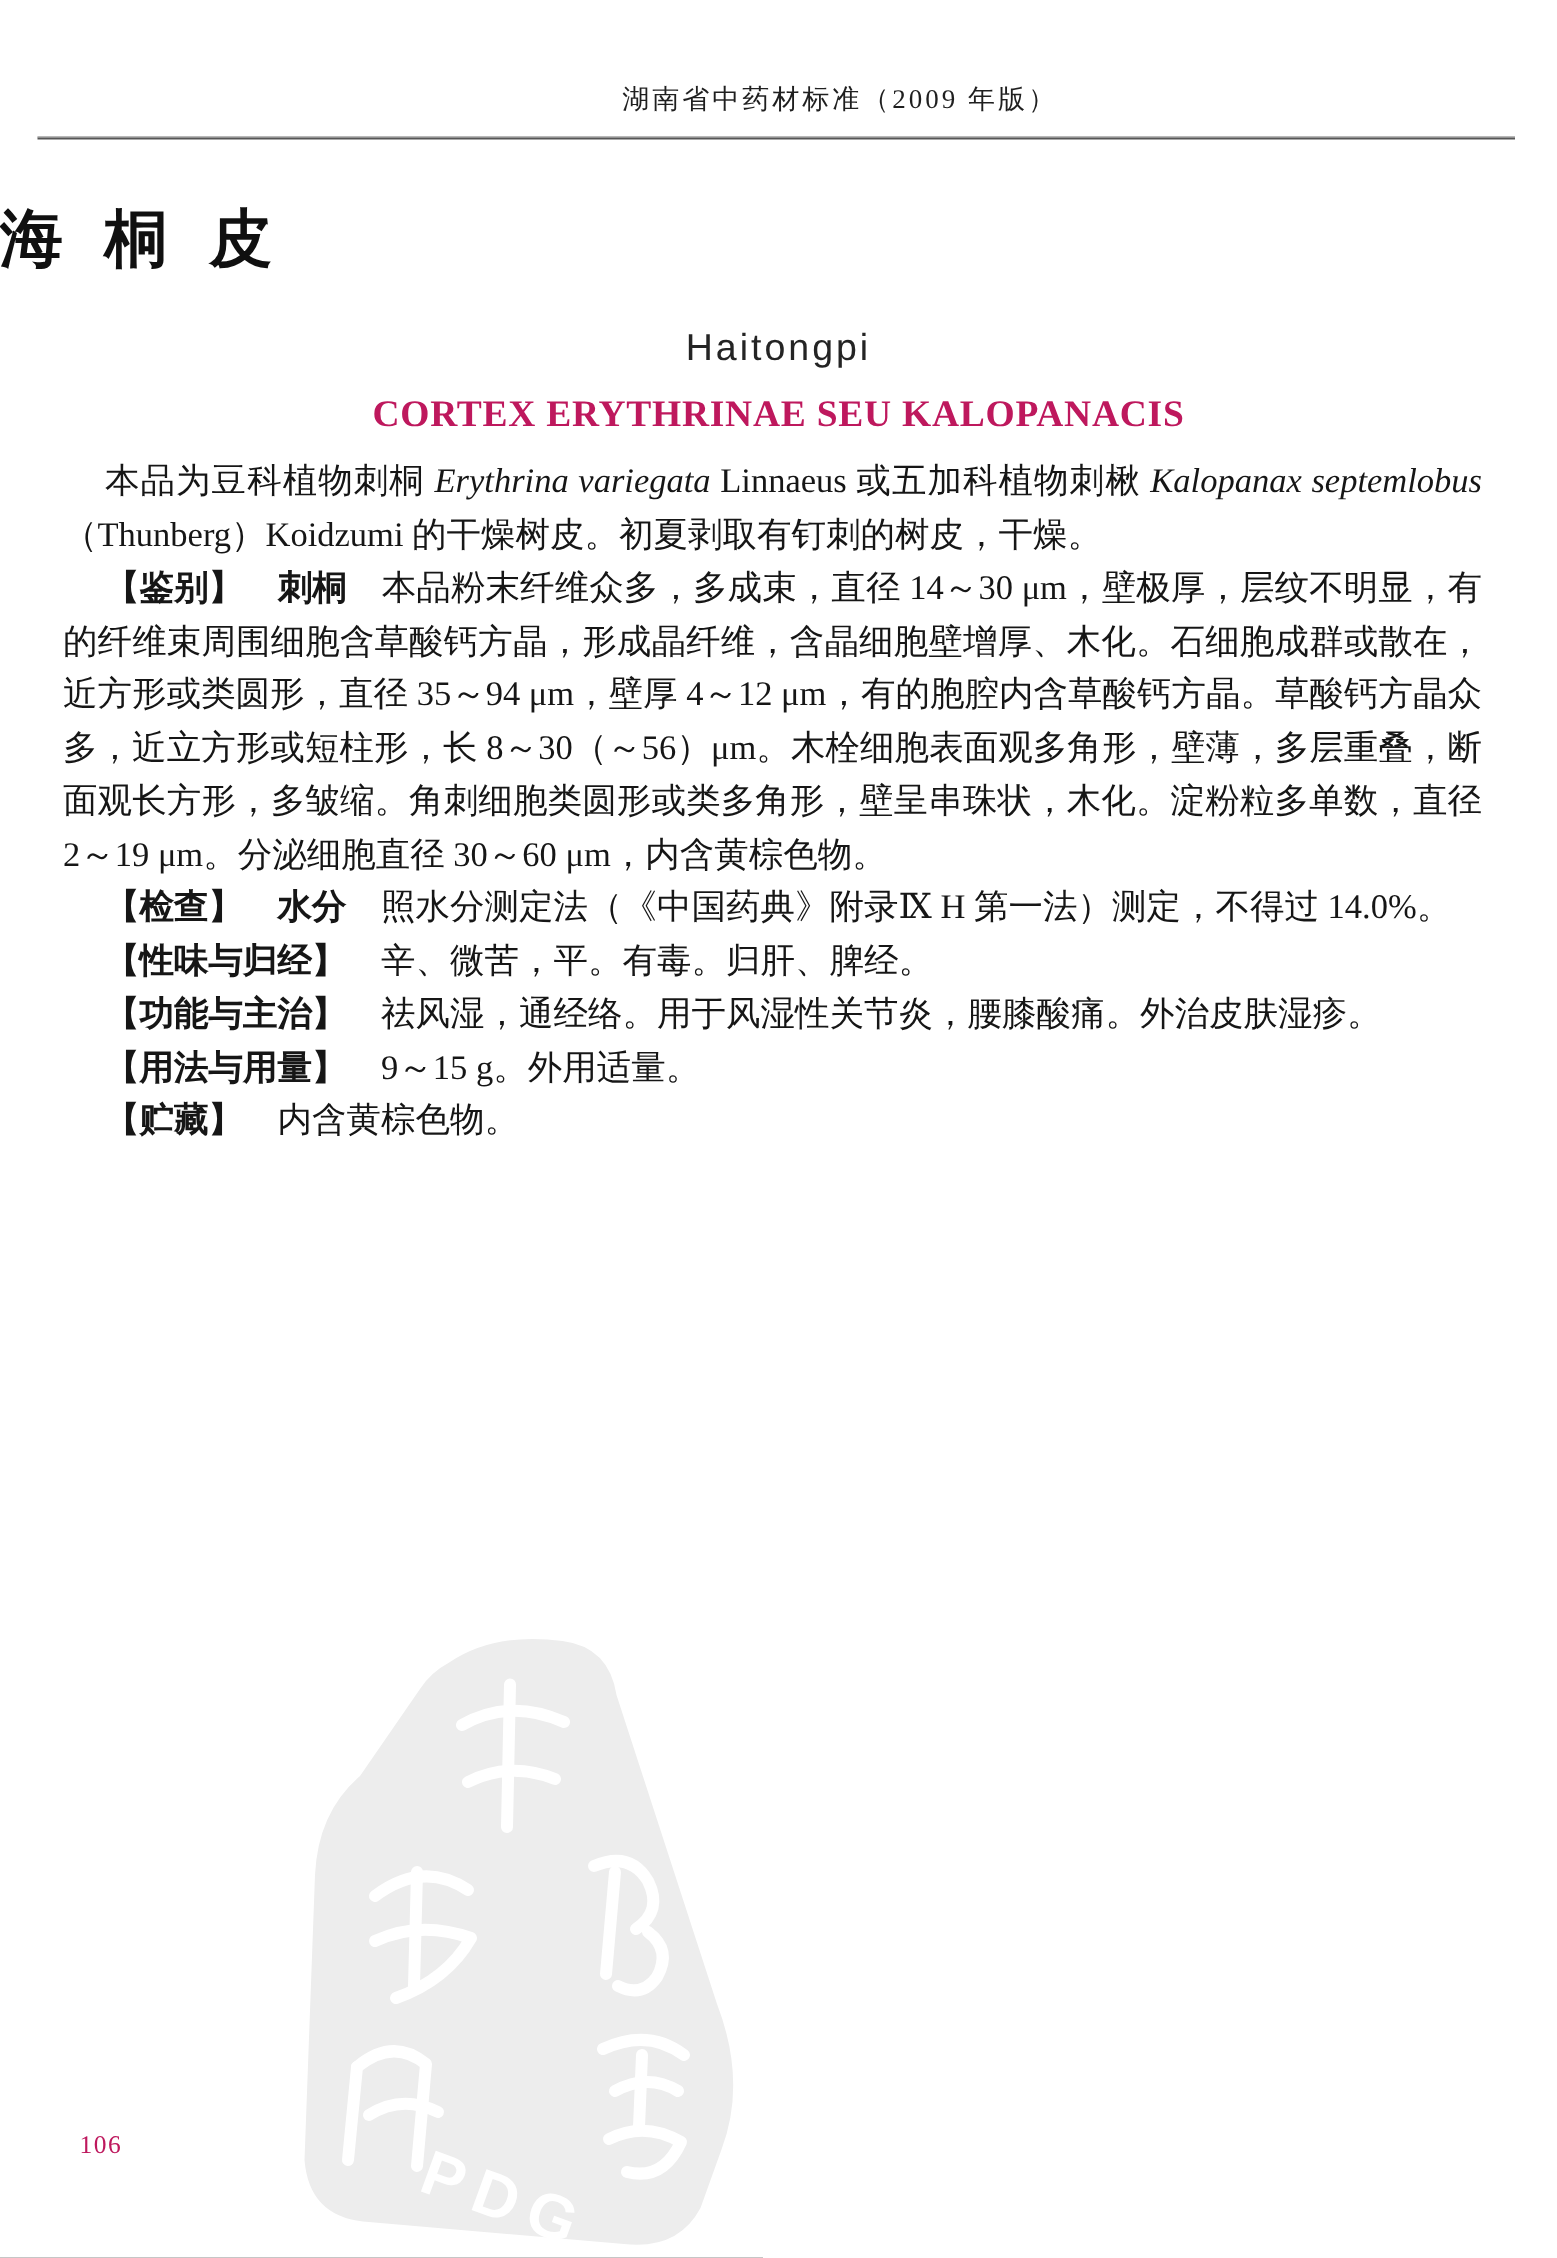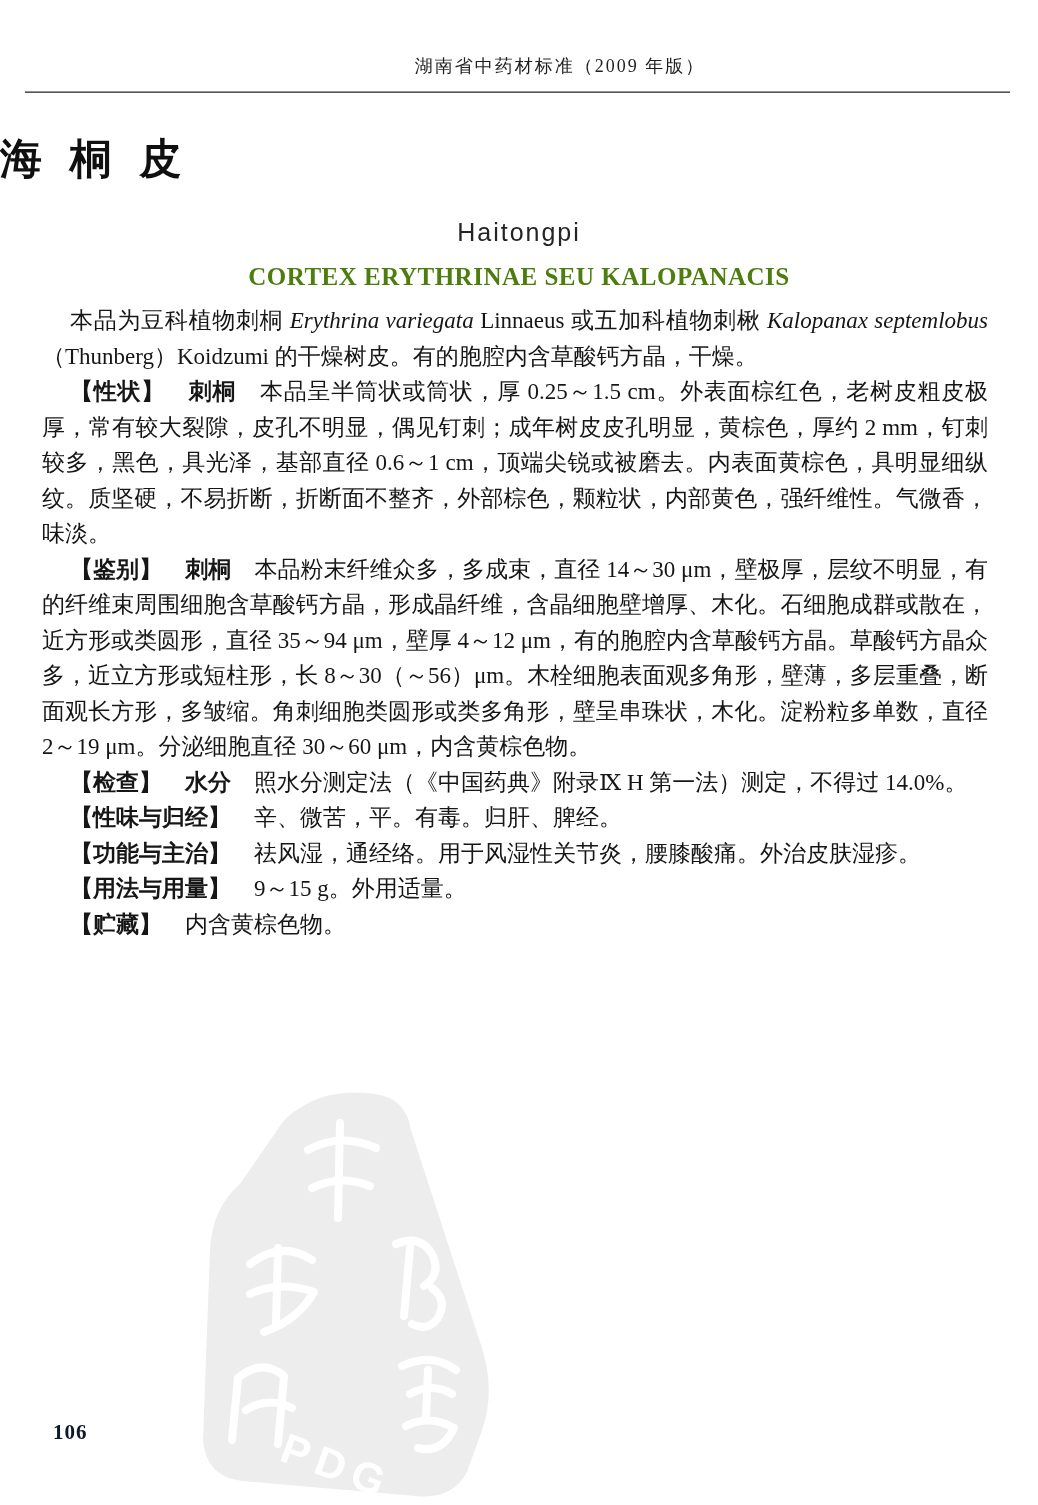--- a/index.html
+++ b/index.html
@@ -33,36 +33,35 @@
   }
   .pinyin{
     position:absolute;top:218px;left:0;width:100%;
     text-align:center;
     font-family:"Liberation Sans","DejaVu Sans",sans-serif;
     font-weight:400;font-size:25px;letter-spacing:2px;color:#242424;
   }
   .latin{
     position:absolute;top:263px;left:0;width:100%;
     text-align:center;
-    font-weight:bold;font-size:25px;letter-spacing:0.5px;color:#4d7c0f;
+    font-weight:bold;font-size:25px;letter-spacing:0.5px;color:#be185d;
   }
   .body{
     position:absolute;top:303px;left:42px;width:946px;
     font-size:23px;line-height:35.5px;
     text-align:justify;
     z-index:2;
   }
   .body p{margin:0;text-indent:28px;}
   .hei{font-family:"Liberation Sans","DejaVu Sans",sans-serif;font-weight:bold;}
   .it{font-style:italic;}
   .page-number{
     position:absolute;left:53px;top:1420px;
-    font-size:21px;letter-spacing:1px;color:#0f172a;
+    font-size:17px;letter-spacing:1px;color:#be185d;
     z-index:2;
-    font-weight:bold;
   }
   .watermark{
     position:absolute;left:180px;top:1088px;width:330px;height:417px;
     z-index:1;pointer-events:none;
   }
   .watermark svg{display:block;width:100%;height:100%;}
 </style>
 </head>
 <body>
 
@@ -104,22 +103,21 @@
           <path d="M230,306 Q252,294 272,306"></path>
           <path d="M248,282 L246,330"></path>
           <path d="M226,338 Q250,326 274,340 Q262,366 238,360"></path>
         </g>
       </g>
       <text x="0" y="0" transform="translate(98,372) rotate(20)" fill="#ffffff" font-family="Liberation Sans, DejaVu Sans, sans-serif" font-size="42" font-weight="bold" letter-spacing="8">PDG</text>
     </svg>
   </div>
 
   <div class="body">
-    <p><span>本品为豆科植物刺桐 </span><span class="it">Erythrina variegata</span><span> Linnaeus 或五加科植物刺楸 </span><span class="it">Kalopanax septemlobus</span><span>（Thunberg）Koidzumi 的干燥树皮。有的胞腔内含草酸钙方晶，干燥。</span></p>
-    <p><span class="hei">【性状】</span><span>　</span><span class="hei">刺桐</span><span>　本品呈半筒状或筒状，厚 0.25～1.5 cm。外表面棕红色，老树皮粗皮极厚，常有较大裂隙，皮孔不明显，偶见钉刺；成年树皮皮孔明显，黄棕色，厚约 2 mm，钉刺较多，黑色，具光泽，基部直径 0.6～1 cm，顶端尖锐或被磨去。内表面黄棕色，具明显细纵纹。质坚硬，不易折断，折断面不整齐，外部棕色，颗粒状，内部黄色，强纤维性。气微香，味淡。</span></p>
+    <p><span>本品为豆科植物刺桐 </span><span class="it">Erythrina variegata</span><span> Linnaeus 或五加科植物刺楸 </span><span class="it">Kalopanax septemlobus</span><span>（Thunberg）Koidzumi 的干燥树皮。初夏剥取有钉刺的树皮，干燥。</span></p>
     <p><span class="hei">【鉴别】</span><span>　</span><span class="hei">刺桐</span><span>　本品粉末纤维众多，多成束，直径 14～30 μm，壁极厚，层纹不明显，有的纤维束周围细胞含草酸钙方晶，形成晶纤维，含晶细胞壁增厚、木化。石细胞成群或散在，近方形或类圆形，直径 35～94 μm，壁厚 4～12 μm，有的胞腔内含草酸钙方晶。草酸钙方晶众多，近立方形或短柱形，长 8～30（～56）μm。木栓细胞表面观多角形，壁薄，多层重叠，断面观长方形，多皱缩。角刺细胞类圆形或类多角形，壁呈串珠状，木化。淀粉粒多单数，直径 2～19 μm。分泌细胞直径 30～60 μm，内含黄棕色物。</span></p>
     <p><span class="hei">【检查】</span><span>　</span><span class="hei">水分</span><span>　照水分测定法（《中国药典》附录Ⅸ H 第一法）测定，不得过 14.0%。</span></p>
     <p><span class="hei">【性味与归经】</span><span>　辛、微苦，平。有毒。归肝、脾经。</span></p>
     <p><span class="hei">【功能与主治】</span><span>　祛风湿，通经络。用于风湿性关节炎，腰膝酸痛。外治皮肤湿疹。</span></p>
     <p><span class="hei">【用法与用量】</span><span>　9～15 g。外用适量。</span></p>
     <p><span class="hei">【贮藏】</span><span>　内含黄棕色物。</span></p>
   </div>
 
   <div class="page-number">106</div>
 

